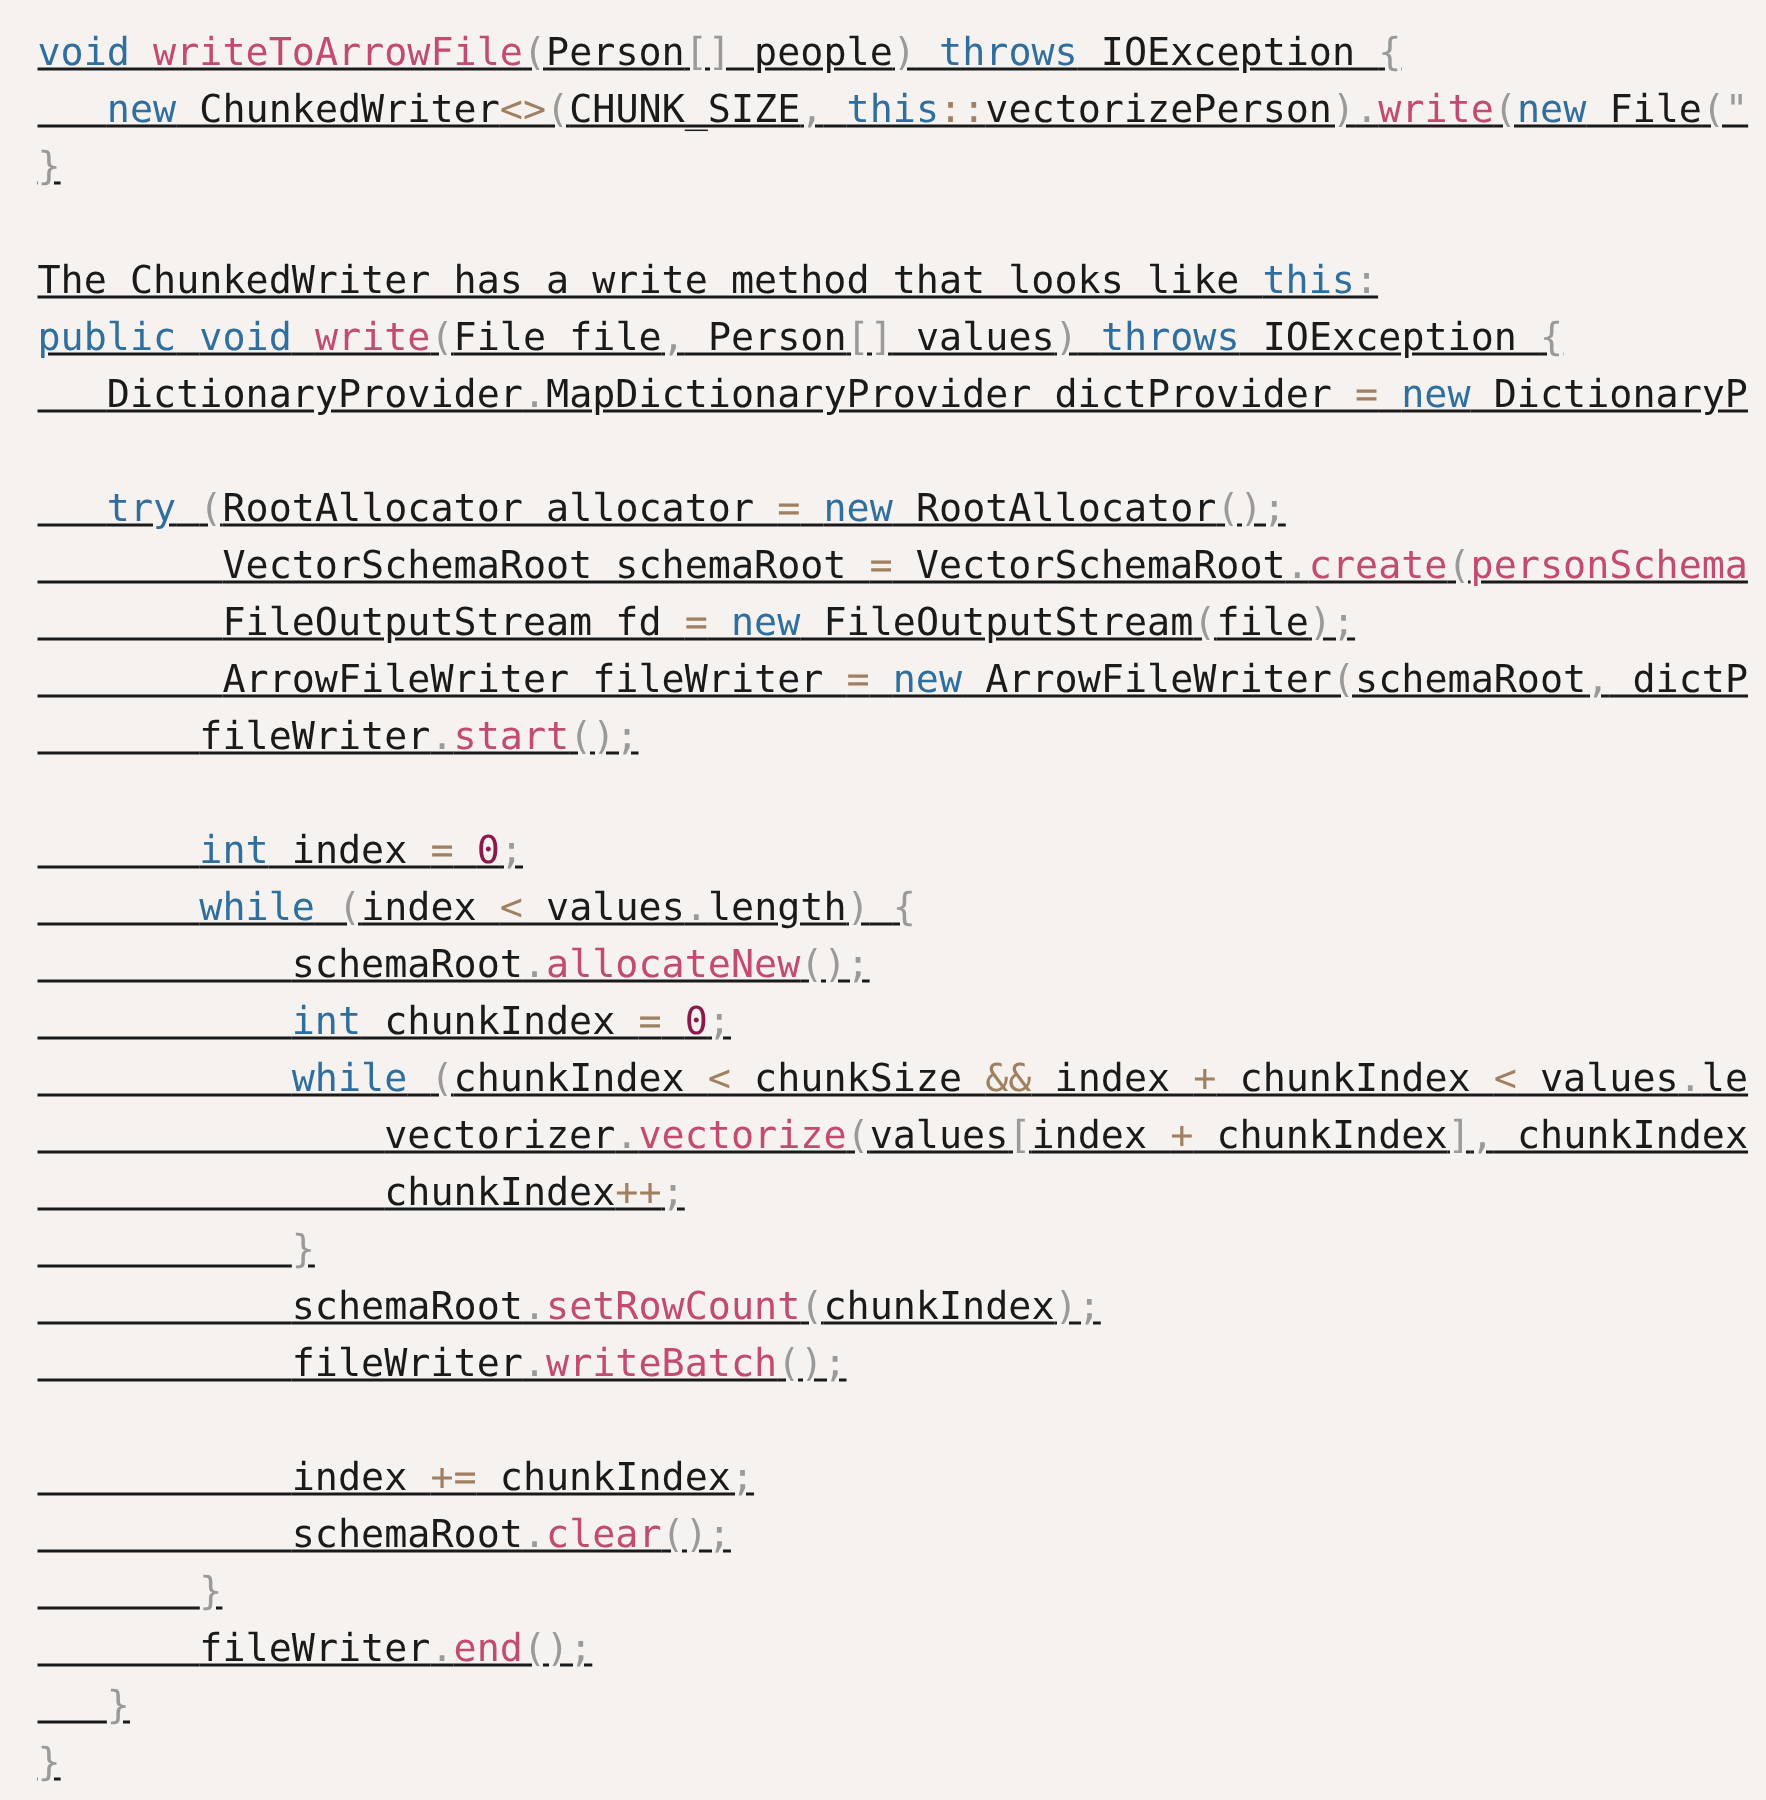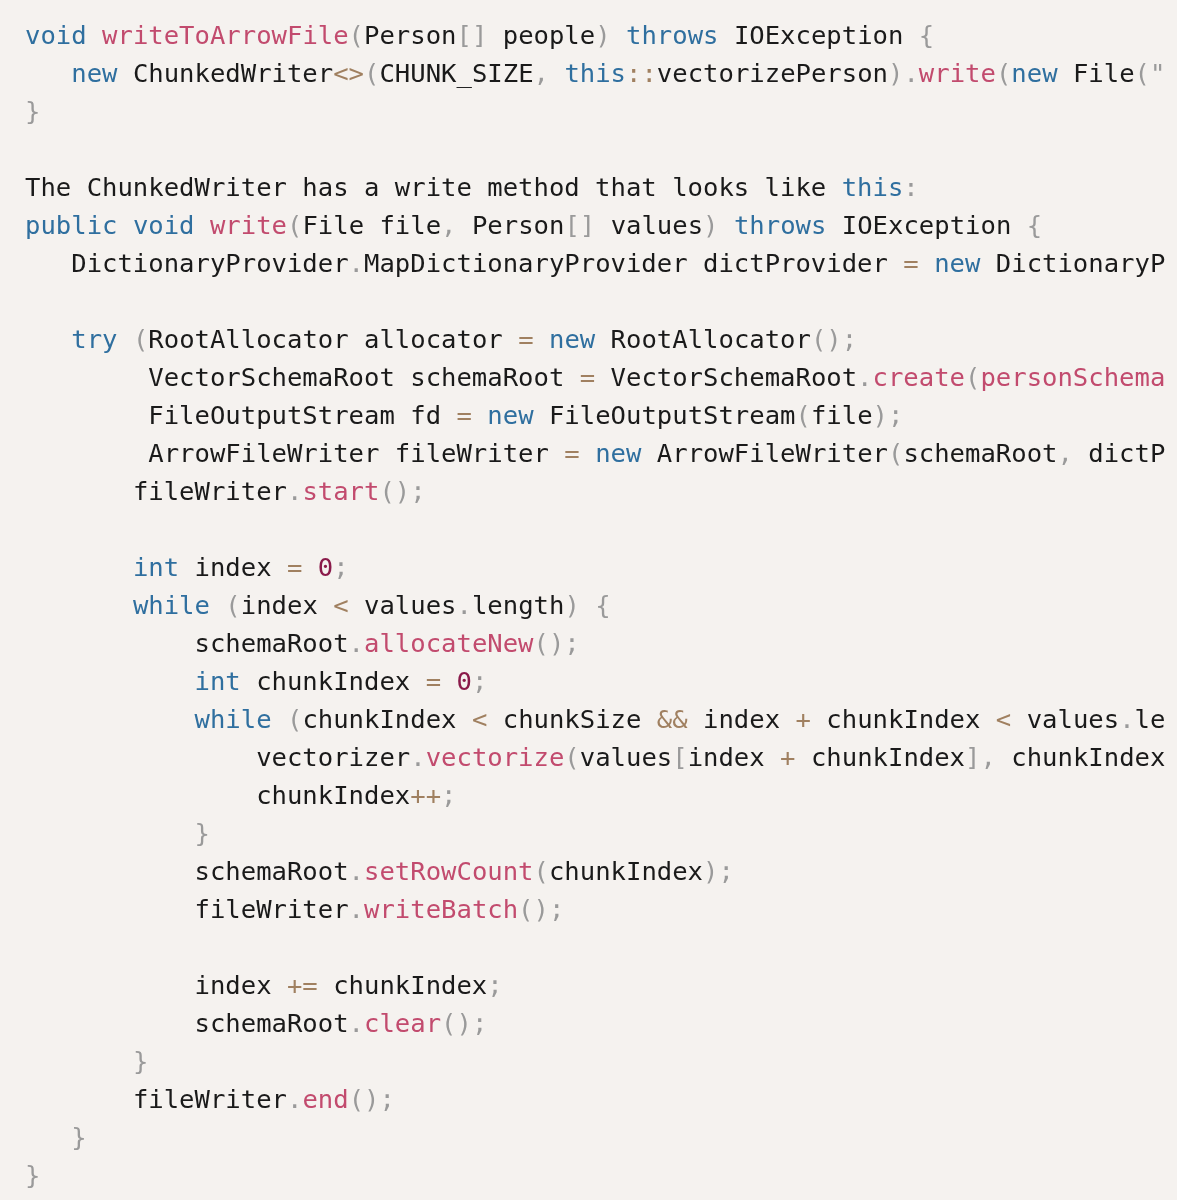--- a/index.html
+++ b/index.html
@@ -10,21 +10,21 @@
   .code {
     position: relative;
     font-family: "DejaVu Sans Mono", "Liberation Mono", monospace;
     font-size: 25.6px;
     letter-spacing: 0px;
     color: #1a1a1a;
     padding-left: 25px;
     padding-top: 16px;
     white-space: pre;
   }
-  .line { height: 38px; line-height: 38px; white-space: pre; }
+  .line { height: 38px; line-height: 38px; white-space: pre; text-decoration: underline; }
   .kw  { color: #2f6f9f; }
   .fn  { color: #c24b6e; }
   .pun { color: #9a9a9a; }
   .op  { color: #a08060; }
   .num { color: #8a1a4a; }
   .txt { color: #1a1a1a; }
 </style>
 </head>
 <body>
 

